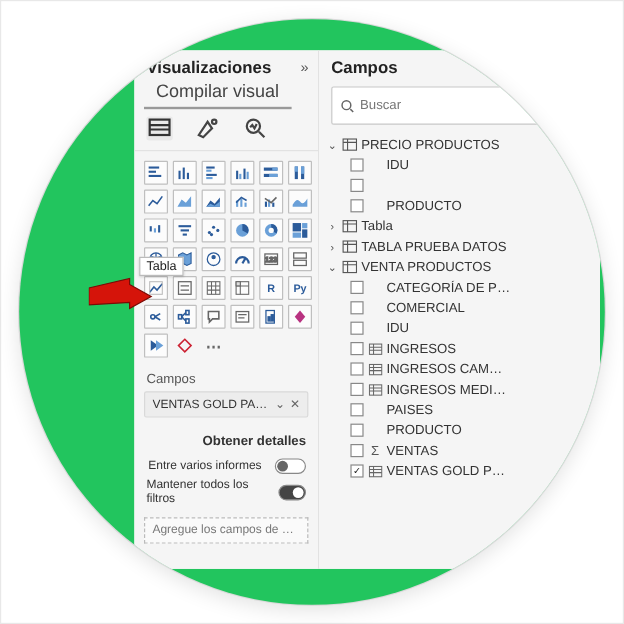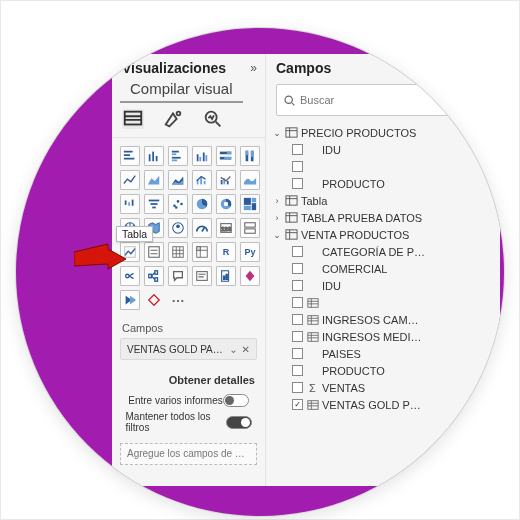--- a/index.html
+++ b/index.html
@@ -1,18 +1,18 @@
 <!DOCTYPE html>
 <html><head>
 <meta charset="utf-8">
 <style>
   * { box-sizing: border-box; margin: 0; padding: 0; font-family: "Segoe UI", Arial, sans-serif; }
   body { width: 520px; height: 520px; background: #fff; position: relative; overflow: hidden; }
   .frame { position: absolute; inset: 0; border: 1px solid #e8e8e8; }
-  .circle { position: absolute; left: 16px; top: 28px; width: 488px; height: 488px; border-radius: 50%; box-shadow: 0 0 0 1px #d9d9d9, 0 4px 18px rgba(0,0,0,0.12); background: #a21caf; overflow: hidden; }
+  .circle { position: absolute; left: 16px; top: 16px; width: 488px; height: 488px; border-radius: 50%; box-shadow: 0 0 0 1px #d9d9d9, 0 4px 18px rgba(0,0,0,0.12); background: #22c55e; overflow: hidden; }
   .workspace { position: absolute; left: 96px; top: 26px; width: 388px; height: 432px; background: #f5f5f5; display: flex; }
   .vpane { width: 154px; border-right: 1px solid #e2e2e2; background: #f5f5f5; display: flex; flex-direction: column; }
   .fpane { flex: 1; background: #f5f5f5; display: flex; flex-direction: column; }
   .pane-header { display: flex; align-items: center; justify-content: space-between; padding: 6px 10px 2px; }
   .pane-title { font-size: 14px; font-weight: 600; color: #222; }
   .chev { color: #555; font-size: 12px; letter-spacing: -2px; }
   .subtitle { font-size: 15px; color: #444; padding: 2px 10px 4px; border-bottom: 2px solid #999; width: fit-content; margin-left: 8px; }
   .toolbar { display: flex; gap: 18px; padding: 6px 10px 8px; border-bottom: 1px solid #e2e2e2; }
   .tico { width: 22px; height: 20px; display: flex; align-items: center; justify-content: center; color: #444; }
   .tico.active { background: #e9e9e9; border-radius: 2px; }
@@ -20,21 +20,21 @@
   .viz { width: 20px; height: 20px; border: 1px solid #bfbfbf; border-radius: 1px; background: #fcfcfc; display:flex; align-items:center; justify-content:center; font-size: 9px; color:#2b5b9a; font-weight:700; cursor:pointer; position:relative; }
   .viz svg { width: 14px; height: 14px; }
   .viz.noborder { border: none; background: transparent; }
   .tooltip { position: absolute; left: 100px; top: 198px; background: #fff; border: 1px solid #bbb; font-size: 10.5px; padding: 1px 5px; color: #222; box-shadow: 0 1px 2px rgba(0,0,0,0.15); z-index: 5; }
   .arrow { position: absolute; left: 58px; top: 214px; z-index: 6; }
   .sect-label { font-size: 11px; color: #555; padding: 6px 10px 4px; }
   .field-well { margin: 0 8px 4px; background: #ededed; border: 1px solid #d9d9d9; border-radius: 2px; height: 22px; display: flex; align-items: center; padding: 0 4px 0 6px; font-size: 10px; color: #333; }
   .field-well .wname { flex: 1; white-space: nowrap; overflow: hidden; text-overflow: ellipsis; }
   .field-well .wico { color: #666; padding: 0 2px; font-size: 10px; }
   .details-title { font-size: 11px; font-weight: 600; color: #333; padding: 10px 10px 6px; text-align: right; }
-  .trow { display: flex; align-items: center; justify-content: center; padding: 2px 10px; }
+  .trow { display: flex; align-items: center; justify-content: flex-end; padding: 2px 10px; gap: 11px; }
   .trow .tlab { font-size: 10px; color: #333; max-width: 100px; }
   .toggle { width: 26px; height: 13px; border-radius: 7px; border: 1px solid #888; background: #fff; position: relative; }
   .toggle .knob { width: 9px; height: 9px; border-radius: 50%; background: #666; position: absolute; top: 1px; }
   .toggle.off .knob { left: 1px; }
   .toggle.on { background: #444; }
   .toggle.on .knob { right: 1px; background: #fff; }
   .placeholder-box { margin: 8px 8px 0; border: 1px dashed #bbb; background: #fafafa; font-size: 10px; color: #777; padding: 4px 6px; height: 22px; overflow: hidden; white-space: nowrap; text-overflow: ellipsis; }
   .search { margin: 6px 10px 4px; background: #fff; border: 1px solid #c8c8c8; border-radius: 2px; height: 32px; display: flex; align-items: center; padding: 0 6px; gap: 4px; }
   .search svg { width: 13px; height: 13px; color: #666; }
   .search input { border: none; outline: none; font-size: 11px; flex: 1; color: #333; background: transparent; }
@@ -462,20 +462,21 @@
           <div class="tnode tchild">
             <span class="cb"></span>
             <span class="tico2">
               <svg class="fico" viewBox="0 0 14 14" fill="none" stroke="#666" stroke-width="1">
                 <rect x="1" y="2" width="12" height="10"></rect>
                 <line x1="1" y1="5" x2="13" y2="5"></line>
                 <line x1="1" y1="8" x2="13" y2="8"></line>
                 <line x1="5" y1="2" x2="5" y2="12"></line>
               </svg>
             </span>
+            <span class="tlabel">INGRESOS</span>
           </div>
           <div class="tnode tchild">
             <span class="cb"></span>
             <span class="tico2">
               <svg class="fico" viewBox="0 0 14 14" fill="none" stroke="#666" stroke-width="1">
                 <rect x="1" y="2" width="12" height="10"></rect>
                 <line x1="1" y1="5" x2="13" y2="5"></line>
                 <line x1="1" y1="8" x2="13" y2="8"></line>
                 <line x1="5" y1="2" x2="5" y2="12"></line>
               </svg>

